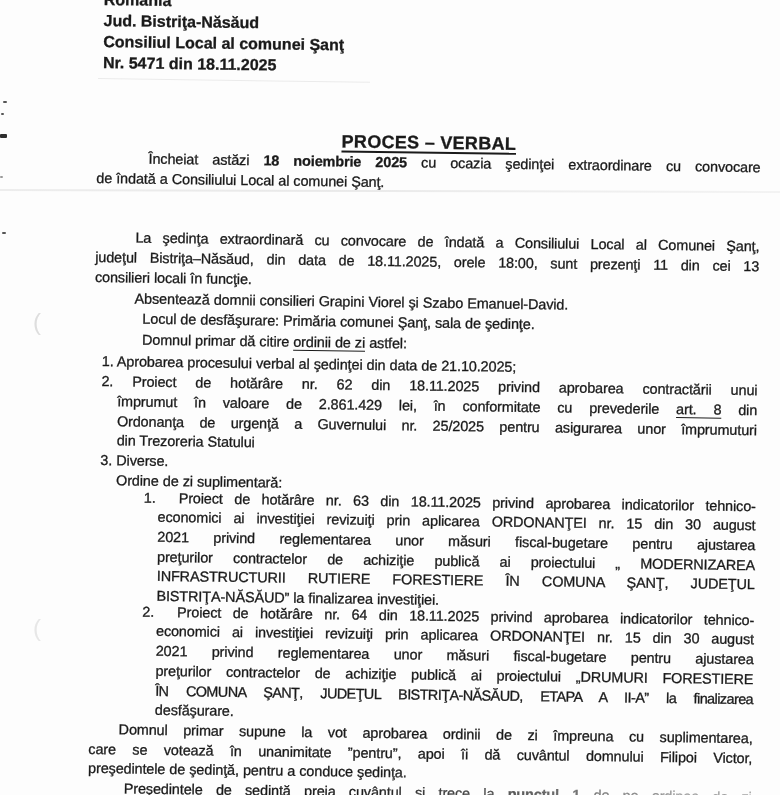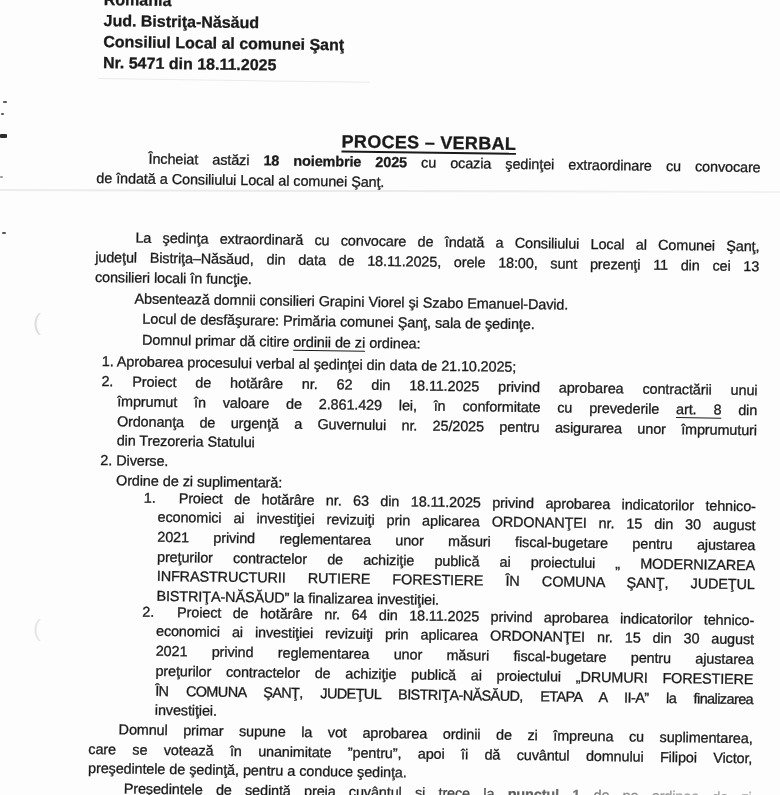--- a/index.html
+++ b/index.html
@@ -66,40 +66,40 @@
     </div>
 
     <div class="body-lines">
         <div class="line j" style="padding-left: 52px;"><span>Încheiat astăzi </span><span class="b">18 noiembrie 2025</span><span> cu ocazia şedinţei extraordinare cu convocare</span></div>
         <div class="line"><span>de îndată a Consiliului Local al comunei Şanţ.</span></div>
         <div class="line j" style="padding-left: 40px; margin-top: 40px;"><span>La şedinţa extraordinară cu convocare de îndată a Consiliului Local al Comunei Şanţ,</span></div>
         <div class="line j"><span>judeţul Bistriţa–Năsăud, din data de 18.11.2025, orele 18:00, sunt prezenţi 11 din cei 13</span></div>
         <div class="line"><span>consilieri locali în funcţie.</span></div>
         <div class="line" style="padding-left: 40px; margin-top: 1px;"><span>Absentează domnii consilieri Grapini Viorel şi Szabo Emanuel-David.</span></div>
         <div class="line" style="padding-left: 48px; margin-top: 1px;"><span>Locul de desfăşurare: Primăria comunei Şanţ, sala de şedinţe.</span></div>
-        <div class="line" style="padding-left: 48px; margin-top: 1px;"><span>Domnul primar dă citire </span><span class="u">ordinii de zi</span><span> ordinea:</span></div>
+        <div class="line" style="padding-left: 48px; margin-top: 1px;"><span>Domnul primar dă citire </span><span class="u">ordinii de zi</span><span> astfel:</span></div>
         <div class="line" style="padding-left: 8px; margin-top: 2px;"><span>1. Aprobarea procesului verbal al şedinţei din data de 21.10.2025;</span></div>
         <div class="line j" style="padding-left: 8px; margin-top: 1px;"><span>2. Proiect de hotărâre nr. 62 din 18.11.2025 privind aprobarea contractării unui</span></div>
         <div class="line j" style="padding-left: 24px;"><span>împrumut în valoare de 2.861.429 lei, în conformitate cu prevederile </span><span class="u">art. 8</span><span> din</span></div>
         <div class="line j" style="padding-left: 24px;"><span>Ordonanţa de urgenţă a Guvernului nr. 25/2025 pentru asigurarea unor împrumuturi</span></div>
         <div class="line" style="padding-left: 24px;"><span>din Trezoreria Statului</span></div>
-        <div class="line" style="padding-left: 8px;"><span>2. Diverse.</span></div>
+        <div class="line" style="padding-left: 8px;"><span>3. Diverse.</span></div>
         <div class="line" style="padding-left: 24px;"><span>Ordine de zi suplimentară:</span></div>
         <div class="line j" style="padding-left: 52px; margin-top: -3px;"><span>1.&nbsp; Proiect de hotărâre nr. 63 din 18.11.2025 privind aprobarea indicatorilor tehnico-</span></div>
         <div class="line j" style="padding-left: 66px;"><span>economici ai investiţiei revizuiţi prin aplicarea ORDONANŢEI nr. 15 din 30 august</span></div>
         <div class="line j" style="padding-left: 66px;"><span>2021 privind reglementarea unor măsuri fiscal-bugetare pentru ajustarea</span></div>
         <div class="line j" style="padding-left: 66px;"><span>preţurilor contractelor de achiziţie publică ai proiectului „ MODERNIZAREA</span></div>
         <div class="line j" style="padding-left: 66px;"><span>INFRASTRUCTURII RUTIERE FORESTIERE ÎN COMUNA ŞANŢ, JUDEŢUL</span></div>
         <div class="line" style="padding-left: 66px;"><span>BISTRIŢA-NĂSĂUD” la finalizarea investiţiei.</span></div>
         <div class="line j" style="padding-left: 52px; margin-top: -4px;"><span>2.&nbsp; Proiect de hotărâre nr. 64 din 18.11.2025 privind aprobarea indicatorilor tehnico-</span></div>
         <div class="line j" style="padding-left: 66px;"><span>economici ai investiţiei revizuiţi prin aplicarea ORDONANŢEI nr. 15 din 30 august</span></div>
         <div class="line j" style="padding-left: 66px;"><span>2021 privind reglementarea unor măsuri fiscal-bugetare pentru ajustarea</span></div>
         <div class="line j" style="padding-left: 66px;"><span>preţurilor contractelor de achiziţie publică ai proiectului „DRUMURI FORESTIERE</span></div>
         <div class="line j tight" style="padding-left: 66px;"><span>ÎN COMUNA ŞANŢ, JUDEŢUL BISTRIŢA-NĂSĂUD, ETAPA A II-A” la finalizarea</span></div>
-        <div class="line" style="padding-left: 66px;"><span>investiţiei.</span></div>
+        <div class="line" style="padding-left: 66px;"><span>desfăşurare.</span></div>
         <div class="line j" style="padding-left: 30px;"><span>Domnul primar supune la vot aprobarea ordinii de zi împreuna cu suplimentarea,</span></div>
         <div class="line j"><span>care se votează în unanimitate ”pentru”, apoi îi dă cuvântul domnului Filipoi Victor,</span></div>
         <div class="line"><span>preşedintele de şedinţă, pentru a conduce şedinţa.</span></div>
         <div class="line j" style="padding-left: 36px;"><span>Preşedintele de şedinţă preia cuvântul şi trece la </span><span class="b">punctul 1</span><span> de pe ordinea de zi</span></div>
       </div>
 
   </div>
 
   <div class="streak-top"></div>
   <div class="streak-main"></div>

